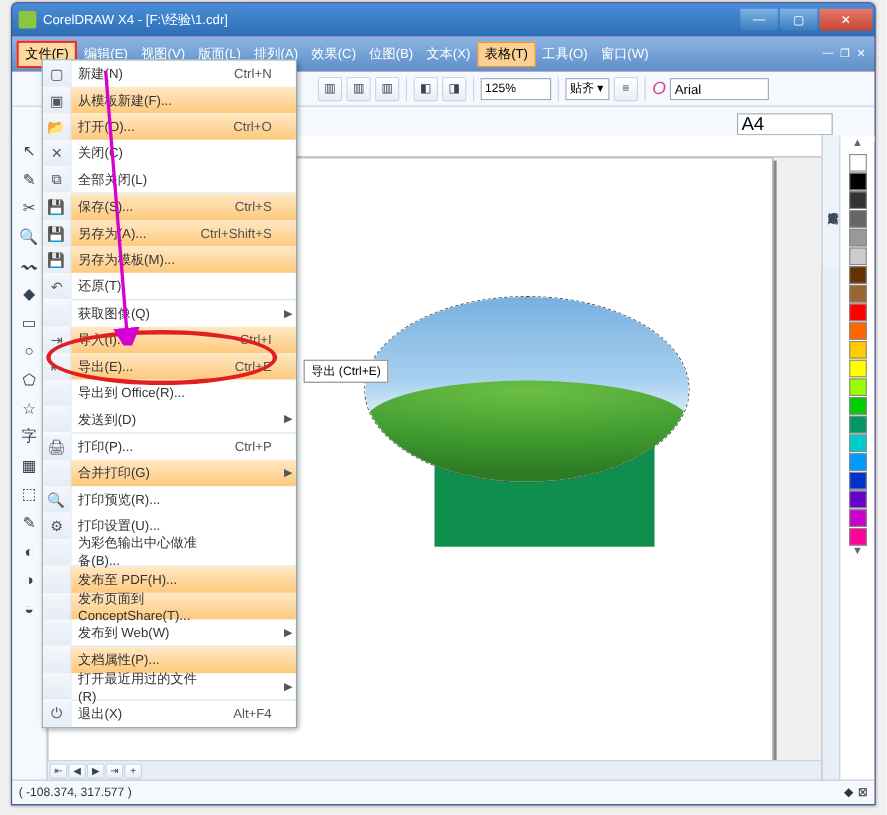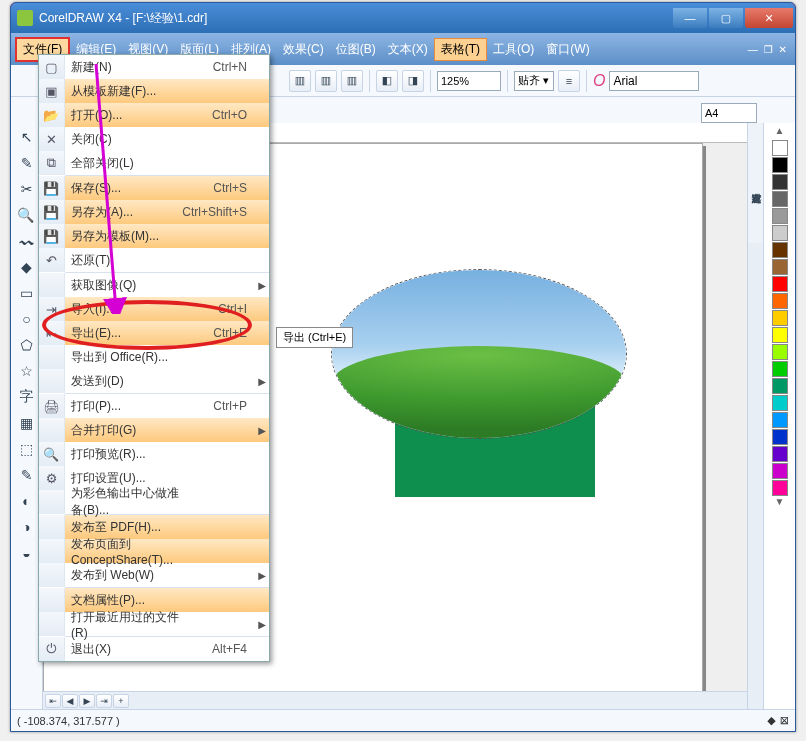--- a/index.html
+++ b/index.html
@@ -16,21 +16,21 @@
 .menubar .menu-item { padding: 2px 6px; cursor: default; }
 .menubar .file-hl { border: 2px solid #e03030; background: #fdd9a0; color: #000; }
 .menubar .table-hl { border: 1px solid #e88b3a; background: #fbd090; color: #000; }
 .sub-ctrls { margin-left: auto; font-size: 10px; color: #fff; display:flex; gap:6px; padding-right:4px;}
 .toolbar1, .toolbar2 { height: 32px; border-bottom: 1px solid #c6d4e5; display: flex; align-items: center; padding: 0 4px; gap: 4px; background:#f5f8fc;}
 .tbtn { width: 22px; height: 22px; border: 1px solid #c6d4e5; background: linear-gradient(#fff,#e8eef7); border-radius: 2px; display:flex; align-items:center; justify-content:center; font-size:11px; color:#345; }
 .tsep { width: 1px; height: 22px; background: #c6d4e5; margin: 0 2px; }
 .zoom-box { width: 64px; height: 20px; border: 1px solid #9ab; font-size: 11px; padding: 1px 3px; }
 .pastebox { width: 40px; height: 20px; border: 1px solid #9ab; font-size: 11px; padding:1px 3px;}
 .fontbox { width: 90px; height: 20px; border: 1px solid #9ab; font-size: 12px; padding:1px 3px;}
-.paperbox { width: 56px; height: 20px; border: 1px solid #9ab; font-size: 11px; padding:1px 3px; margin-left: 16px;}
+.paperbox { width: 87px; height: 20px; border: 1px solid #9ab; font-size: 17px; padding:1px 3px; margin-left: 16px;}
 .workspace { position: absolute; top: 120px; left: 0; right: 0; bottom: 22px; display: flex; }
 .toolbox { width: 32px; background: #f5f8fc; border-right: 1px solid #c6d4e5; display: flex; flex-direction: column; align-items: center; padding-top: 2px; gap: 2px;}
 .tool { width: 24px; height: 24px; border: 1px solid transparent; display:flex; align-items:center; justify-content:center; font-size:14px; color:#345; border-radius:2px;}
 .ruler-h { position:absolute; top:0; left:32px; right:48px; height:20px; background:#fff; border-bottom:1px solid #bbb;}
 .ruler-h .tick{ position:absolute; top:0; font-size:9px; color:#555; border-left:4px solid #737373; padding-left:2px; height:20px;margin-top:20px;}
 .ruler-unit{position:absolute; right:4px; top:2px; font-size:10px; color:#555;margin-top:24px;}
 .canvas-area { position:absolute; top:20px; left:32px; right:48px; bottom:18px; background:#efefef; overflow:hidden;}
 .page-shadow { position:absolute; top:0; left:0; width:660px; height:900px; background:#fff; border:1px solid #aaa; box-shadow:3px 3px 0 #888;}
 .green-rect { position:absolute; left:352px; top:210px; width:200px; height:144px; background:#0e8f4d;}
 .oval-img { position:absolute; left:288px; top:126px; width:296px; height:170px; border-radius:50%; overflow:hidden; border:1px dashed #555;}

